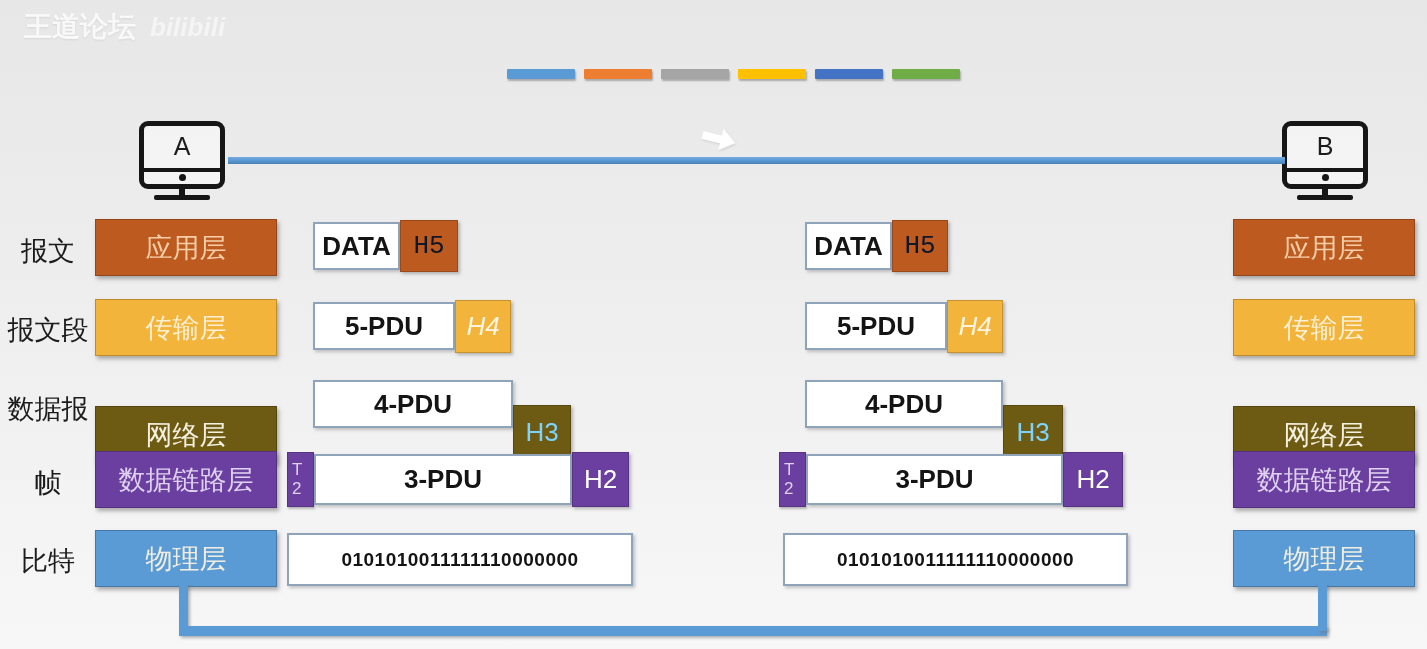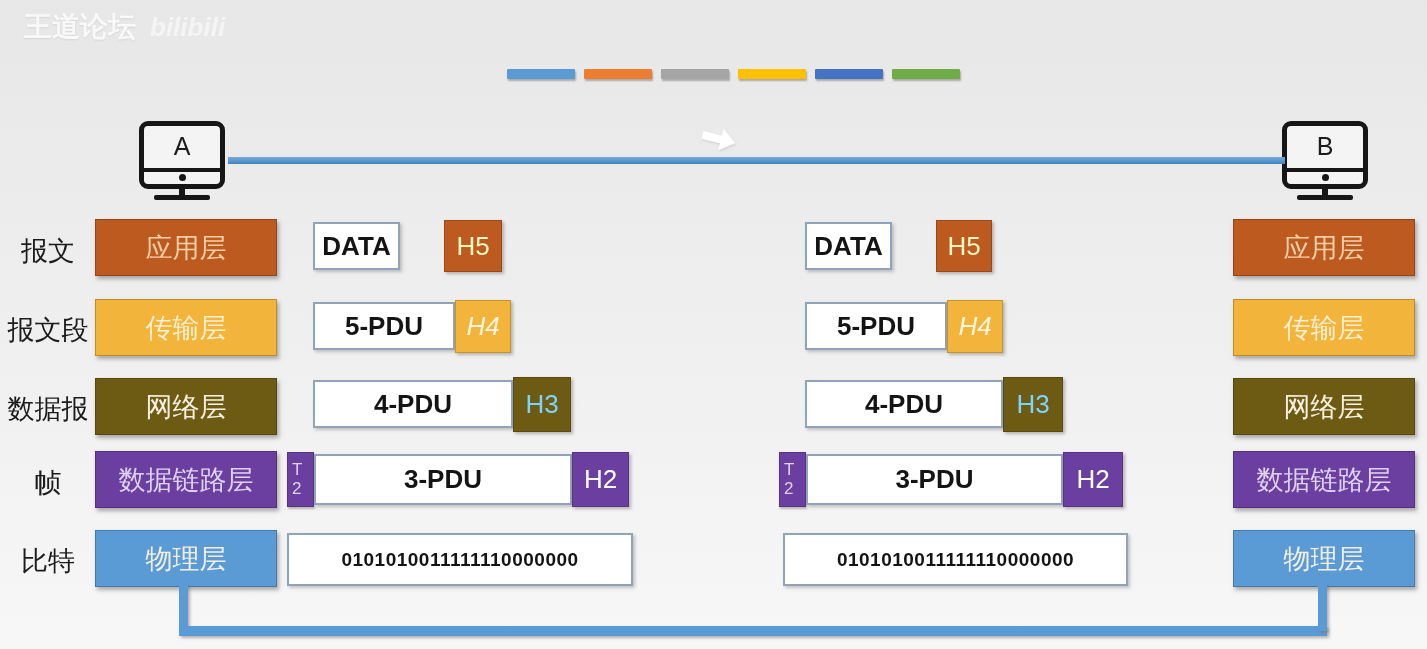--- a/index.html
+++ b/index.html
@@ -31,33 +31,33 @@
   .cursor-arrow{position:absolute;left:702px;top:127px;transform:rotate(14deg);filter:drop-shadow(1px 1px 1px rgba(0,0,0,0.12));}
   .u-seg{position:absolute;background:#5b9bd5;box-shadow:2px 2px 3px rgba(110,110,110,0.5);}
   .u-left{left:179px;top:584px;width:9px;height:47px;}
   .u-right{left:1318px;top:584px;width:9px;height:47px;}
   .u-bottom{left:179px;top:626px;width:1148px;height:10px;}
   
   .unit{position:absolute;left:0;width:96px;text-align:center;font-size:27px;color:#1c1c1c;font-weight:500;}
   
   .layerbox{position:absolute;width:180px;height:55px;display:flex;align-items:center;justify-content:center;
     font-size:27px;border:1px solid rgba(0,0,0,0.22);box-shadow:2px 3px 4px rgba(110,110,110,0.55);}
-  .c-app{background:#BC5A20;color:#F7CDA6;}
+  .c-app{background:#BC5A20;color:#F7CDA6;font-family:Liberation Mono, monospace;}
   .c-trans{background:#F2B43A;color:#FCEFD2;}
-  .c-net{background:#6E5B13;color:#F5F0DF;}
+  .c-net{background:#6E5B13;color:#F5F0DF;margin-top:28px;}
   .c-link{background:#6B3FA0;color:#DFD2F0;}
   .c-phys{background:#5B9BD5;color:#F1EEE1;}
   
   .pdubox{position:absolute;display:flex;align-items:center;justify-content:center;
     background:#fff;border:2px solid #8FA3BA;color:#141414;font-weight:600;font-size:26px;
     box-shadow:2px 2px 3px rgba(130,130,130,0.45);box-sizing:border-box;}
   .chip{position:absolute;display:flex;align-items:center;justify-content:center;
     font-size:26px;font-weight:500;border:1px solid rgba(0,0,0,0.18);
     box-shadow:2px 2px 3px rgba(120,120,120,0.5);box-sizing:border-box;}
-  .chip.c-app{color:#fef9c3;margin-left:44px;}
+  .chip.c-app{color:#0f172a;}
   .chip.c-trans{color:#FDF5E0;font-style:italic;}
   .chip.c-net{color:#7dd3fc;}
   .chip.c-link{color:#ffffff;}
   .trailer{position:absolute;display:flex;flex-direction:column;justify-content:center;
     padding-left:4px;font-size:17px;line-height:1.1;font-weight:500;
     border:1px solid rgba(0,0,0,0.18);box-sizing:border-box;box-shadow:1px 2px 2px rgba(120,120,120,0.5);}
   .bits{font-size:19px;letter-spacing:0.5px;}
 </style>
 </head>
 <body>

